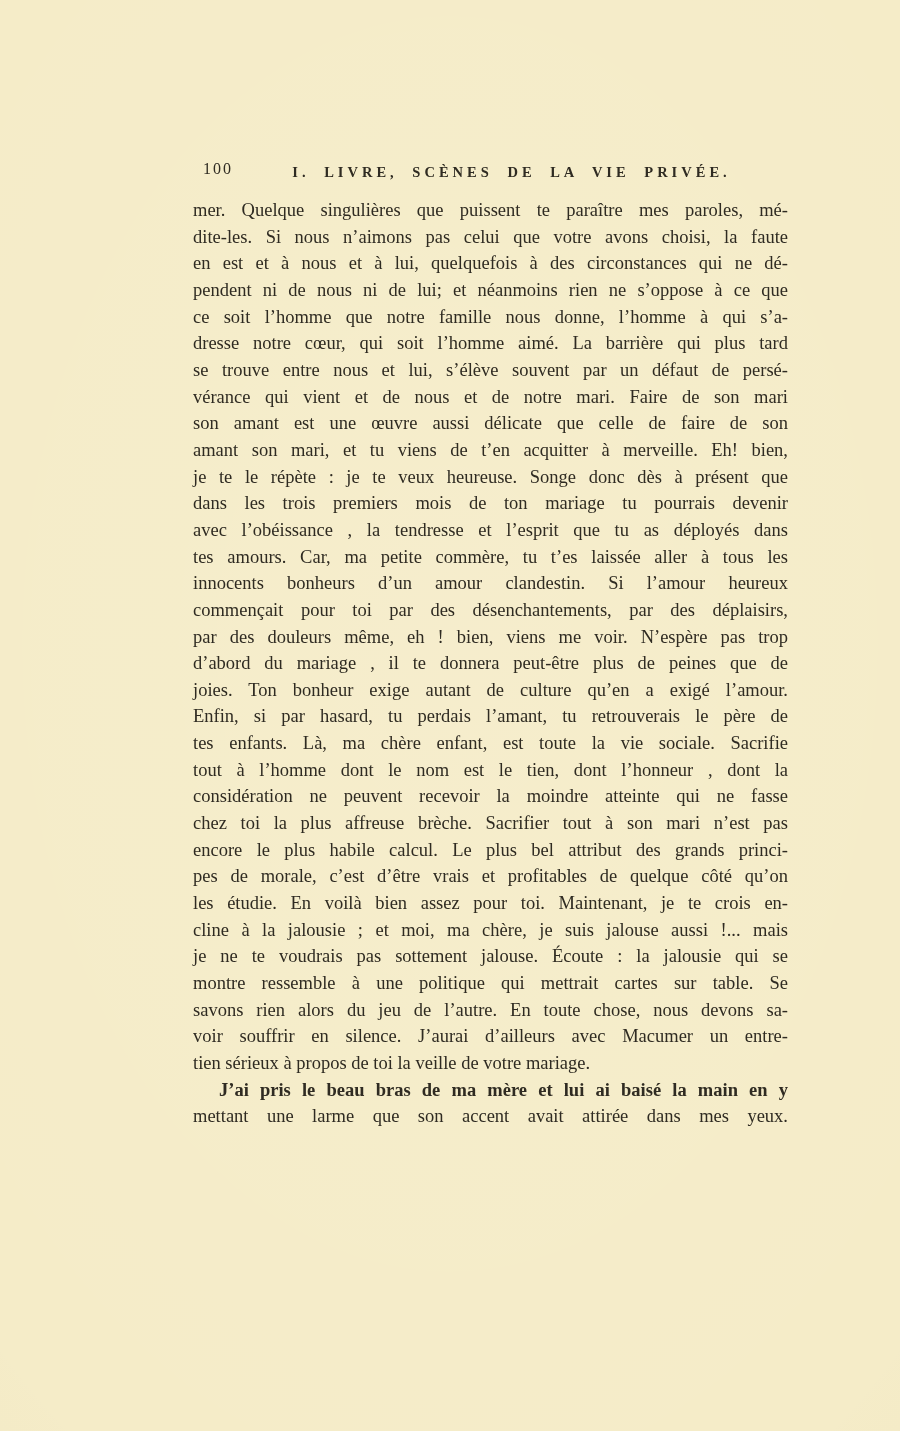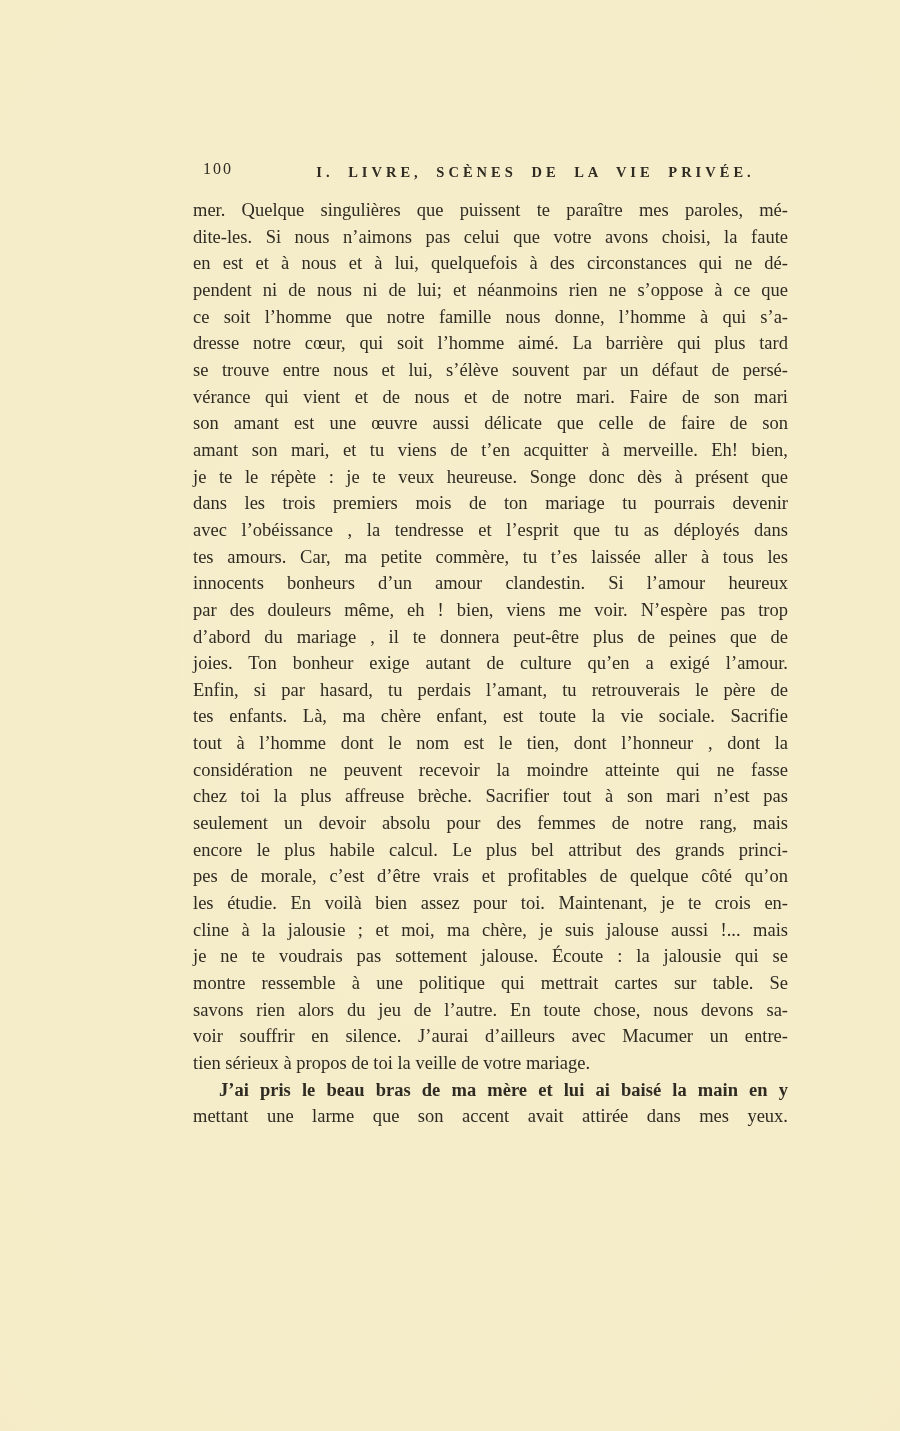--- a/index.html
+++ b/index.html
@@ -31,21 +31,21 @@
     left: 10px;
     top: 2px;
     font-size: 16px;
     letter-spacing: 2px;
   }
   .running-title {
     position: absolute;
     left: 50%;
     top: 6px;
     transform: translateX(-50%);
-    margin-left: 45px;
+    margin-left: 21px;
     white-space: nowrap;
     font-size: 14.5px;
     font-weight: bold;
     letter-spacing: 4px;
     word-spacing: 7px;
   }
   .text-column {
     position: absolute;
     top: 197px;
     left: 193px;
@@ -79,29 +79,29 @@
         <div class="line">dresse notre cœur, qui soit l’homme aimé. La barrière qui plus tard</div>
         <div class="line">se trouve entre nous et lui, s’élève souvent par un défaut de persé-</div>
         <div class="line">vérance qui vient et de nous et de notre mari. Faire de son mari</div>
         <div class="line">son amant est une œuvre aussi délicate que celle de faire de son</div>
         <div class="line">amant son mari, et tu viens de t’en acquitter à merveille. Eh! bien,</div>
         <div class="line">je te le répète : je te veux heureuse. Songe donc dès à présent que</div>
         <div class="line">dans les trois premiers mois de ton mariage tu pourrais devenir</div>
         <div class="line">avec l’obéissance , la tendresse et l’esprit que tu as déployés dans</div>
         <div class="line">tes amours. Car, ma petite commère, tu t’es laissée aller à tous les</div>
         <div class="line">innocents bonheurs d’un amour clandestin. Si l’amour heureux</div>
+        <div class="line">commençait pour toi par des désenchantements, par des déplaisirs,</div>
         <div class="line">par des douleurs même, eh ! bien, viens me voir. N’espère pas trop</div>
         <div class="line">d’abord du mariage , il te donnera peut-être plus de peines que de</div>
         <div class="line">joies. Ton bonheur exige autant de culture qu’en a exigé l’amour.</div>
         <div class="line">Enfin, si par hasard, tu perdais l’amant, tu retrouverais le père de</div>
         <div class="line">tes enfants. Là, ma chère enfant, est toute la vie sociale. Sacrifie</div>
         <div class="line">tout à l’homme dont le nom est le tien, dont l’honneur , dont la</div>
         <div class="line">considération ne peuvent recevoir la moindre atteinte qui ne fasse</div>
         <div class="line">chez toi la plus affreuse brèche. Sacrifier tout à son mari n’est pas</div>
-        <div class="line">seulement un devoir absolu pour des femmes de notre rang, mais</div>
         <div class="line">encore le plus habile calcul. Le plus bel attribut des grands princi-</div>
         <div class="line">pes de morale, c’est d’être vrais et profitables de quelque côté qu’on</div>
         <div class="line">les étudie. En voilà bien assez pour toi. Maintenant, je te crois en-</div>
         <div class="line">cline à la jalousie ; et moi, ma chère, je suis jalouse aussi !... mais</div>
         <div class="line">je ne te voudrais pas sottement jalouse. Écoute : la jalousie qui se</div>
         <div class="line">montre ressemble à une politique qui mettrait cartes sur table. Se</div>
         <div class="line">savons rien alors du jeu de l’autre. En toute chose, nous devons sa-</div>
         <div class="line">voir souffrir en silence. J’aurai d’ailleurs avec Macumer un entre-</div>
         <div class="line short-last">tien sérieux à propos de toi la veille de votre mariage.</div>
       </div>

